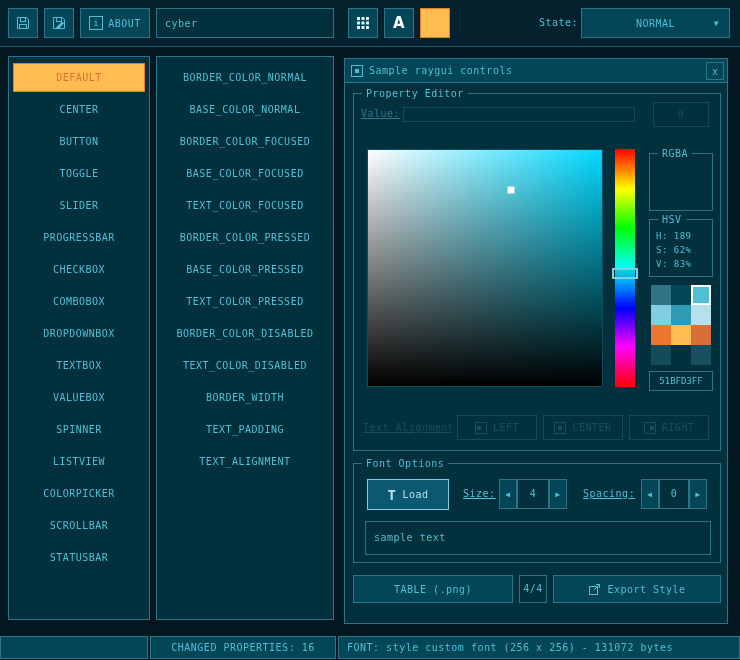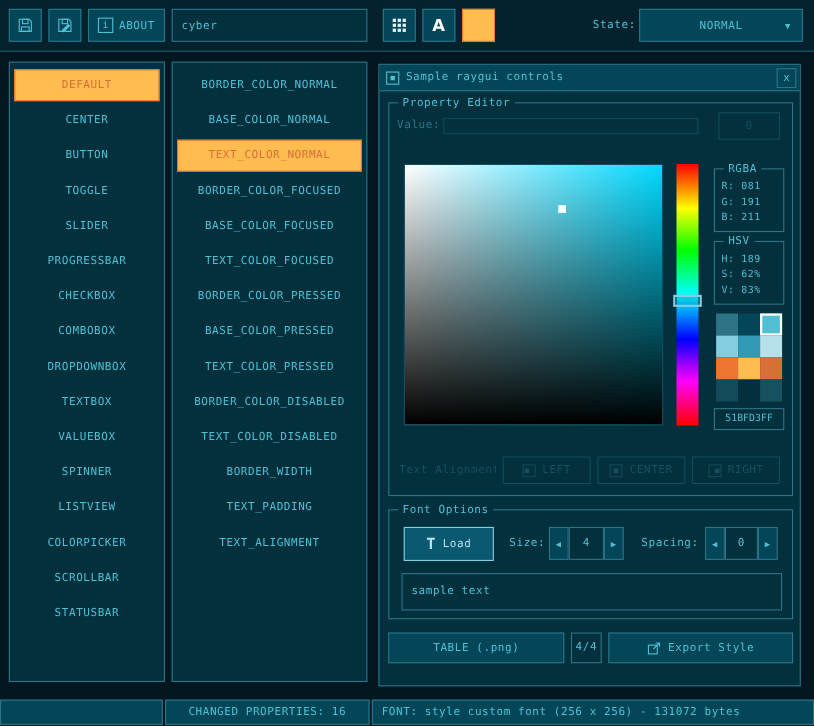--- a/index.html
+++ b/index.html
@@ -51,21 +51,21 @@
               display:inline-flex; align-items:center; justify-content:center; }
   .win-icon span { width:4px; height:4px; background:#51bfd3; display:block; }
   .close-btn { position:absolute; right:3px; top:3px; width:18px; height:18px;
                background:#024658; border:1px solid #2f7486; color:#51bfd3;
                font:inherit; line-height:15px; cursor:pointer; }
 
   .group { position:absolute; border:1px solid #2f7486; }
   .glabel { position:absolute; top:-7px; left:8px; background:#02303d;
             padding:0 4px; line-height:13px; white-space:nowrap; }
 
-  .lbl { position:absolute; line-height:16px; white-space:nowrap; }
+  .lbl { position:absolute; line-height:16px; white-space:nowrap;text-decoration:underline; }
   .dim { color:#2f7486; }
   .dis { color:#17505f; }
   .clip { overflow:hidden; }
 
   .slider { position:absolute; background:#02303d; border:1px solid #134b5a; }
   .valuebox { position:absolute; background:#02303d; border:1px solid #2f7486;
               color:#51bfd3; text-align:center; }
   .valuebox.disabled { border-color:#134b5a; color:#17505f; }
 
   #color-panel { position:absolute; left:22px; top:90px; width:236px; height:238px;
@@ -171,21 +171,20 @@
       <div class="list-item">SPINNER</div>
       <div class="list-item">LISTVIEW</div>
       <div class="list-item">COLORPICKER</div>
       <div class="list-item">SCROLLBAR</div>
       <div class="list-item">STATUSBAR</div>
     </div>
 
   <div class="panel list" id="properties-list" style="left:156px;top:56px;width:178px;height:564px">
       <div class="list-item">BORDER_COLOR_NORMAL</div>
       <div class="list-item">BASE_COLOR_NORMAL</div>
-      <div class="list-item selected">TEXT_COLOR_NORMAL</div>
       <div class="list-item">BORDER_COLOR_FOCUSED</div>
       <div class="list-item">BASE_COLOR_FOCUSED</div>
       <div class="list-item">TEXT_COLOR_FOCUSED</div>
       <div class="list-item">BORDER_COLOR_PRESSED</div>
       <div class="list-item">BASE_COLOR_PRESSED</div>
       <div class="list-item">TEXT_COLOR_PRESSED</div>
       <div class="list-item">BORDER_COLOR_DISABLED</div>
       <div class="list-item">TEXT_COLOR_DISABLED</div>
       <div class="list-item">BORDER_WIDTH</div>
       <div class="list-item">TEXT_PADDING</div>
@@ -211,25 +210,20 @@
 
     <div id="color-panel" style="background-image: linear-gradient(to top, rgb(0, 0, 0), rgba(0, 0, 0, 0)), linear-gradient(to right, rgb(255, 255, 255), rgb(0, 217, 255));">
       <div id="color-marker" style="left: 61%; top: 17%;"></div>
     </div>
     <div class="hue-bar">
       <div id="hue-cursor" style="top: 52.5%;"></div>
     </div>
 
     <div class="group" style="left:304px;top:94px;width:64px;height:58px">
       <span class="glabel">RGBA</span>
-      <div class="ginner">
-        <div>R: 081</div>
-        <div>G: 191</div>
-        <div>B: 211</div>
-      </div>
     </div>
 
     <div class="group" style="left:304px;top:160px;width:64px;height:58px">
       <span class="glabel">HSV</span>
       <div class="ginner">
         <div>H: 189</div>
         <div>S: 62%</div>
         <div>V: 83%</div>
       </div>
     </div>

